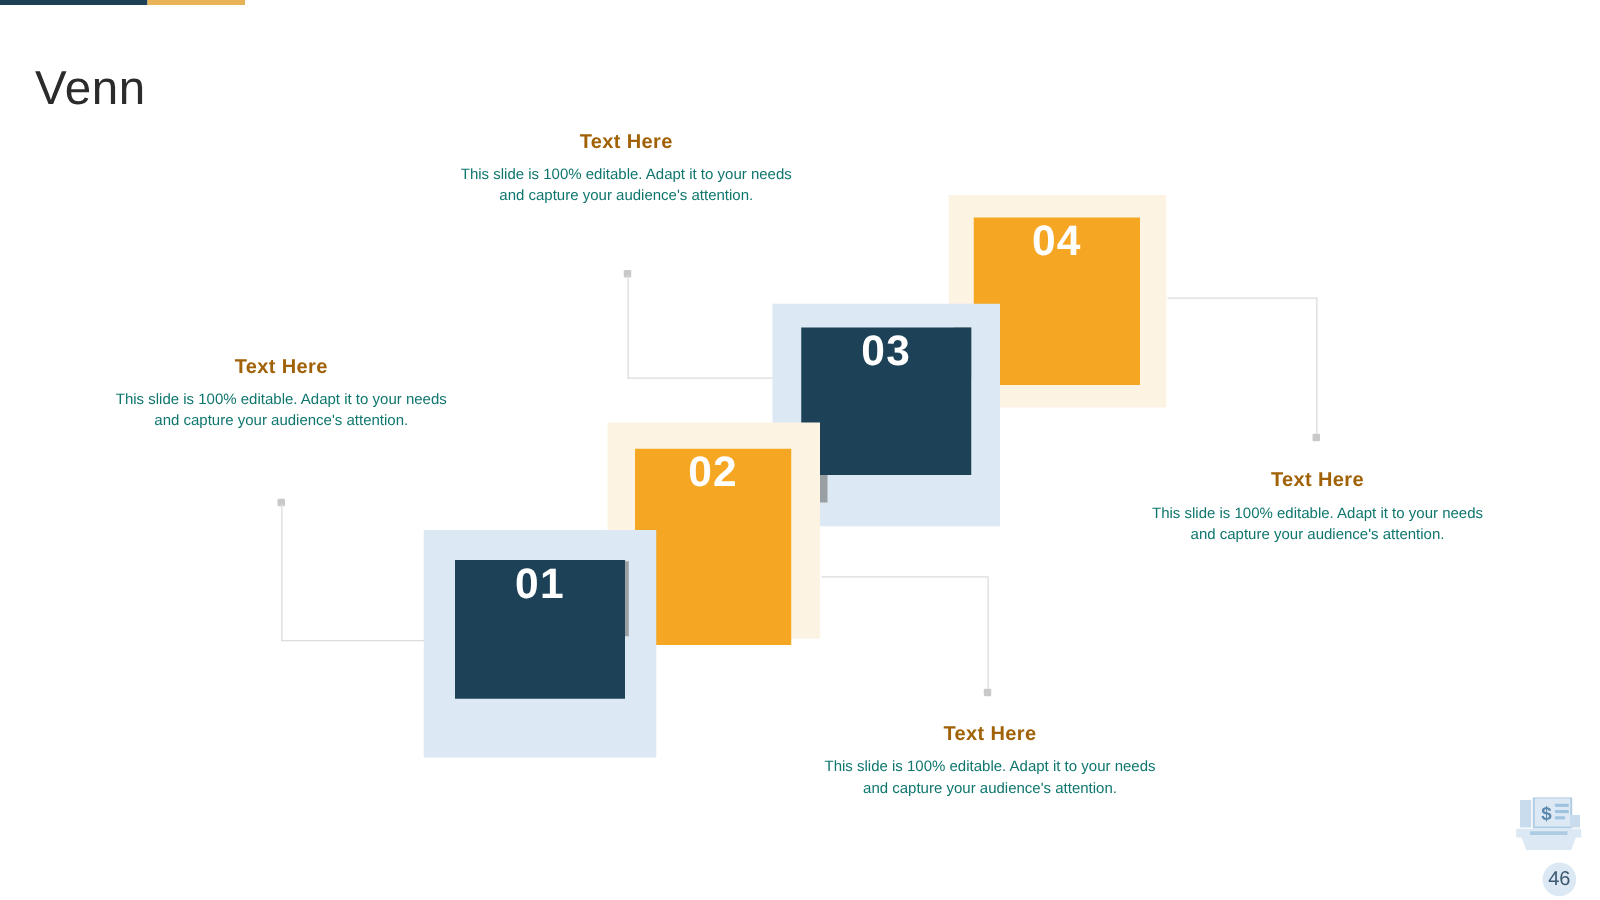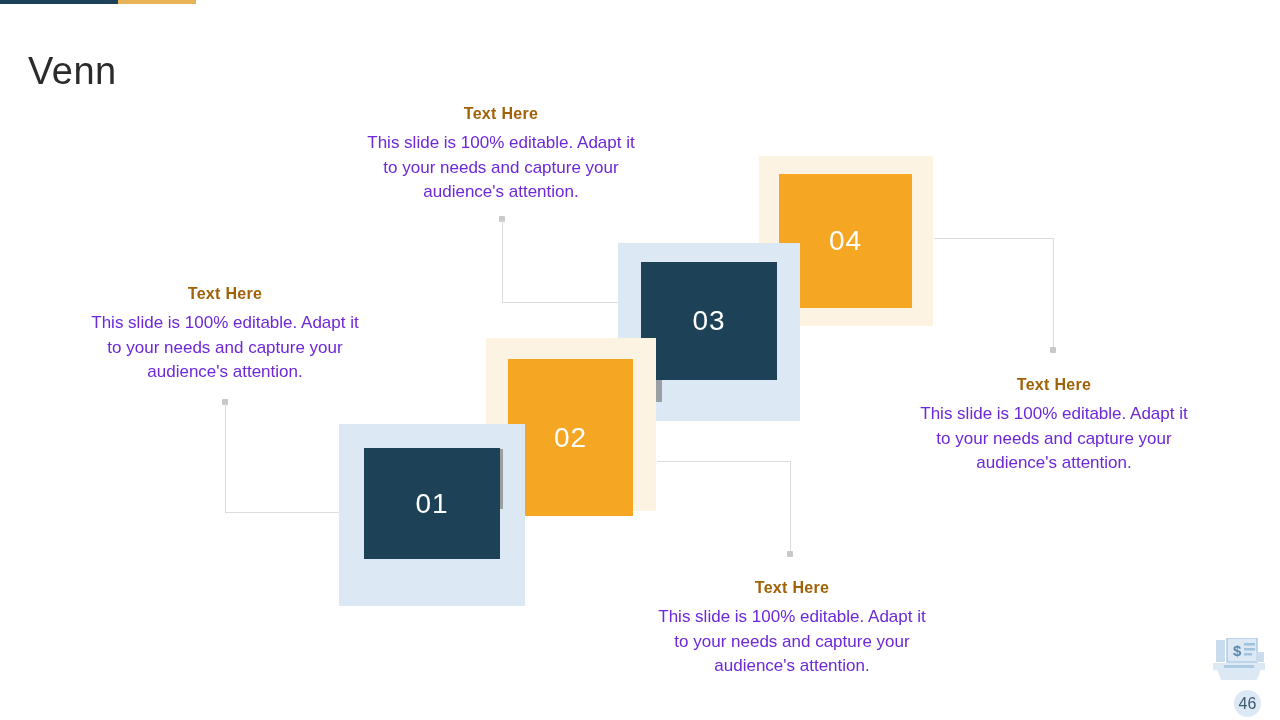--- a/index.html
+++ b/index.html
@@ -66,45 +66,44 @@
   .halo-cream { background: #fdf3e3; }
 
   .shadow-strip {
     position: absolute;
     background: #9a9fa3;
   }
 
   .numbox {
     position: absolute;
     display: flex;
-    align-items: center;
     justify-content: center;
     color: #ffffff;
-    font-size: 28px;
-    font-weight: normal;
+    font-size: 34px;
+    font-weight: bold;
     letter-spacing: 1px;
   }
   .numbox-navy   { background: #1d4258; }
   .numbox-orange { background: #f5a623; }
 
   
   .caption {
     position: absolute;
     text-align: center;
   }
   .caption-title {
     font-size: 16px;
     font-weight: bold;
     color: #a16207;
     margin: 0 0 8px 0;
     letter-spacing: 0.3px;
   }
   .caption-body {
-    font-size: 17px;
-    color: #6d28d9;
+    font-size: 12px;
+    color: #0f766e;
     line-height: 1.45;
     margin: 0;
   }
 
   
   .footer-icon {
     position: absolute;
     right: 12px;
     bottom: 36px;
     width: 58px;

